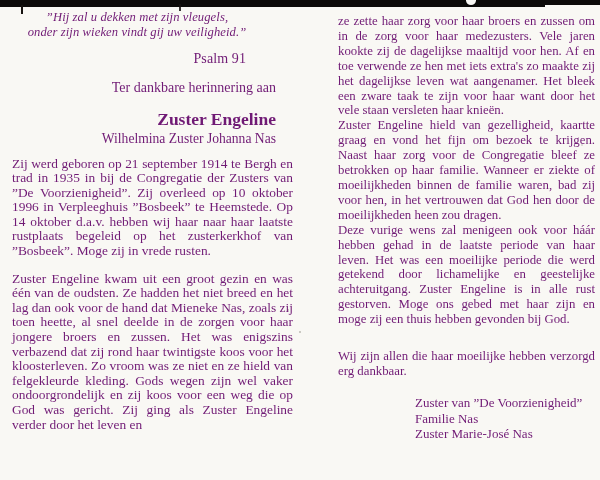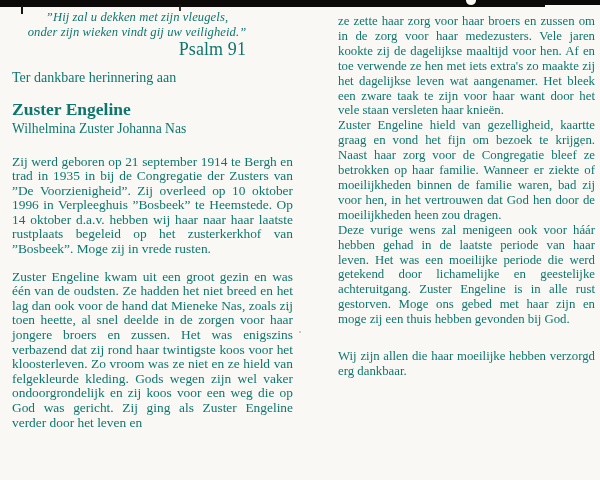--- a/index.html
+++ b/index.html
@@ -7,21 +7,21 @@
     padding: 0;
     background: #e8e8e8;
   }
   .card {
     position: relative;
     width: 600px;
     height: 480px;
     background: #f9f8f4;
     overflow: hidden;
     font-family: "Liberation Serif", "DejaVu Serif", serif;
-    color: #0f766e;
+    color: #701a75;
   }
   
   .top-edge {
     position: absolute;
     left: 0; top: 0;
     width: 600px; height: 7px;
     background: #0c0a09;
   }
   .top-edge-notch {
     position: absolute;
@@ -65,47 +65,47 @@
     margin-left: 15px;
     font-style: italic;
     font-size: 12.6px;
     line-height: 14.5px;
     text-align: center;
     letter-spacing: .1px;
   }
   .psalm-attr {
     font-style: normal;
     text-align: right;
-    font-size: 18px;
-    margin-top: 3px;
+    font-size: 14px;
+    margin-top: 13px;
     padding-right: 1px;
   }
   .head-block {
     width: 264px;
-    text-align: left;
+    text-align: right;
   }
   .dedication {
     margin-top: 13px;
     font-size: 14px;
   }
   .deceased-name {
     margin-top: 13px;
     font-size: 17.5px;
     font-weight: bold;
   }
   .deceased-fullname {
     margin-top: 1px;
     font-size: 13.6px;
   }
   .para {
     text-align: justify;
     font-size: 13.4px;
     line-height: 14.6px;
   }
-  .para.p-left-1 { margin-top: 18px; }
+  .para.p-left-1 { margin-top: 10px; }
   .para.p-left-2 { margin-top: 13px; }
 
   
   .col-right {
     position: absolute;
     left: 338px; top: 14px;
     width: 257px;
   }
   .col-right .para {
     font-size: 12.8px;
@@ -151,15 +151,20 @@
     <div class="para p-left-1">Zij werd geboren op 21 september 1914 te Bergh en trad in 1935 in bij de Congregatie der Zusters van ”De Voorzienigheid”. Zij overleed op 10 oktober 1996 in Verpleeghuis ”Bosbeek” te Heemstede. Op 14 oktober d.a.v. hebben wij haar naar haar laatste rustplaats begeleid op het zusterkerkhof van ”Bosbeek”. Moge zij in vrede rusten.</div>
     <div class="para p-left-2">Zuster Engeline kwam uit een groot gezin en was één van de oudsten. Ze hadden het niet breed en het lag dan ook voor de hand dat Mieneke Nas, zoals zij toen heette, al snel deelde in de zorgen voor haar jongere broers en zussen. Het was enigszins verbazend dat zij rond haar twintigste koos voor het kloosterleven. Zo vroom was ze niet en ze hield van felgekleurde kleding. Gods wegen zijn wel vaker ondoorgrondelijk en zij koos voor een weg die op God was gericht. Zij ging als Zuster Engeline verder door het leven en</div>
   </div>
 
   <div class="col-right">
     <div class="para">ze zette haar zorg voor haar broers en zussen om in de zorg voor haar medezusters. Vele jaren kookte zij de dagelijkse maaltijd voor hen. Af en toe verwende ze hen met iets extra's zo maakte zij het dagelijkse leven wat aangenamer. Het bleek een zware taak te zijn voor haar want door het vele staan versleten haar knieën.</div>
     <div class="para">Zuster Engeline hield van gezelligheid, kaartte graag en vond het fijn om bezoek te krijgen. Naast haar zorg voor de Congregatie bleef ze betrokken op haar familie. Wanneer er ziekte of moeilijkheden binnen de familie waren, bad zij voor hen, in het vertrouwen dat God hen door de moeilijkheden heen zou dragen.</div>
     <div class="para">Deze vurige wens zal menigeen ook voor háár hebben gehad in de laatste periode van haar leven. Het was een moeilijke periode die werd getekend door lichamelijke en geestelijke achteruitgang. Zuster Engeline is in alle rust gestorven. Moge ons gebed met haar zijn en moge zij een thuis hebben gevonden bij God.</div>
     <div class="para thanks">Wij zijn allen die haar moeilijke hebben verzorgd erg dankbaar.</div>
 
+    <div class="signature">
+      <div>Zuster van ”De Voorzienigheid”</div>
+      <div>Familie Nas</div>
+      <div>Zuster Marie-José Nas</div>
+    </div>
   </div>
 
 </div>
 
 </body></html>

